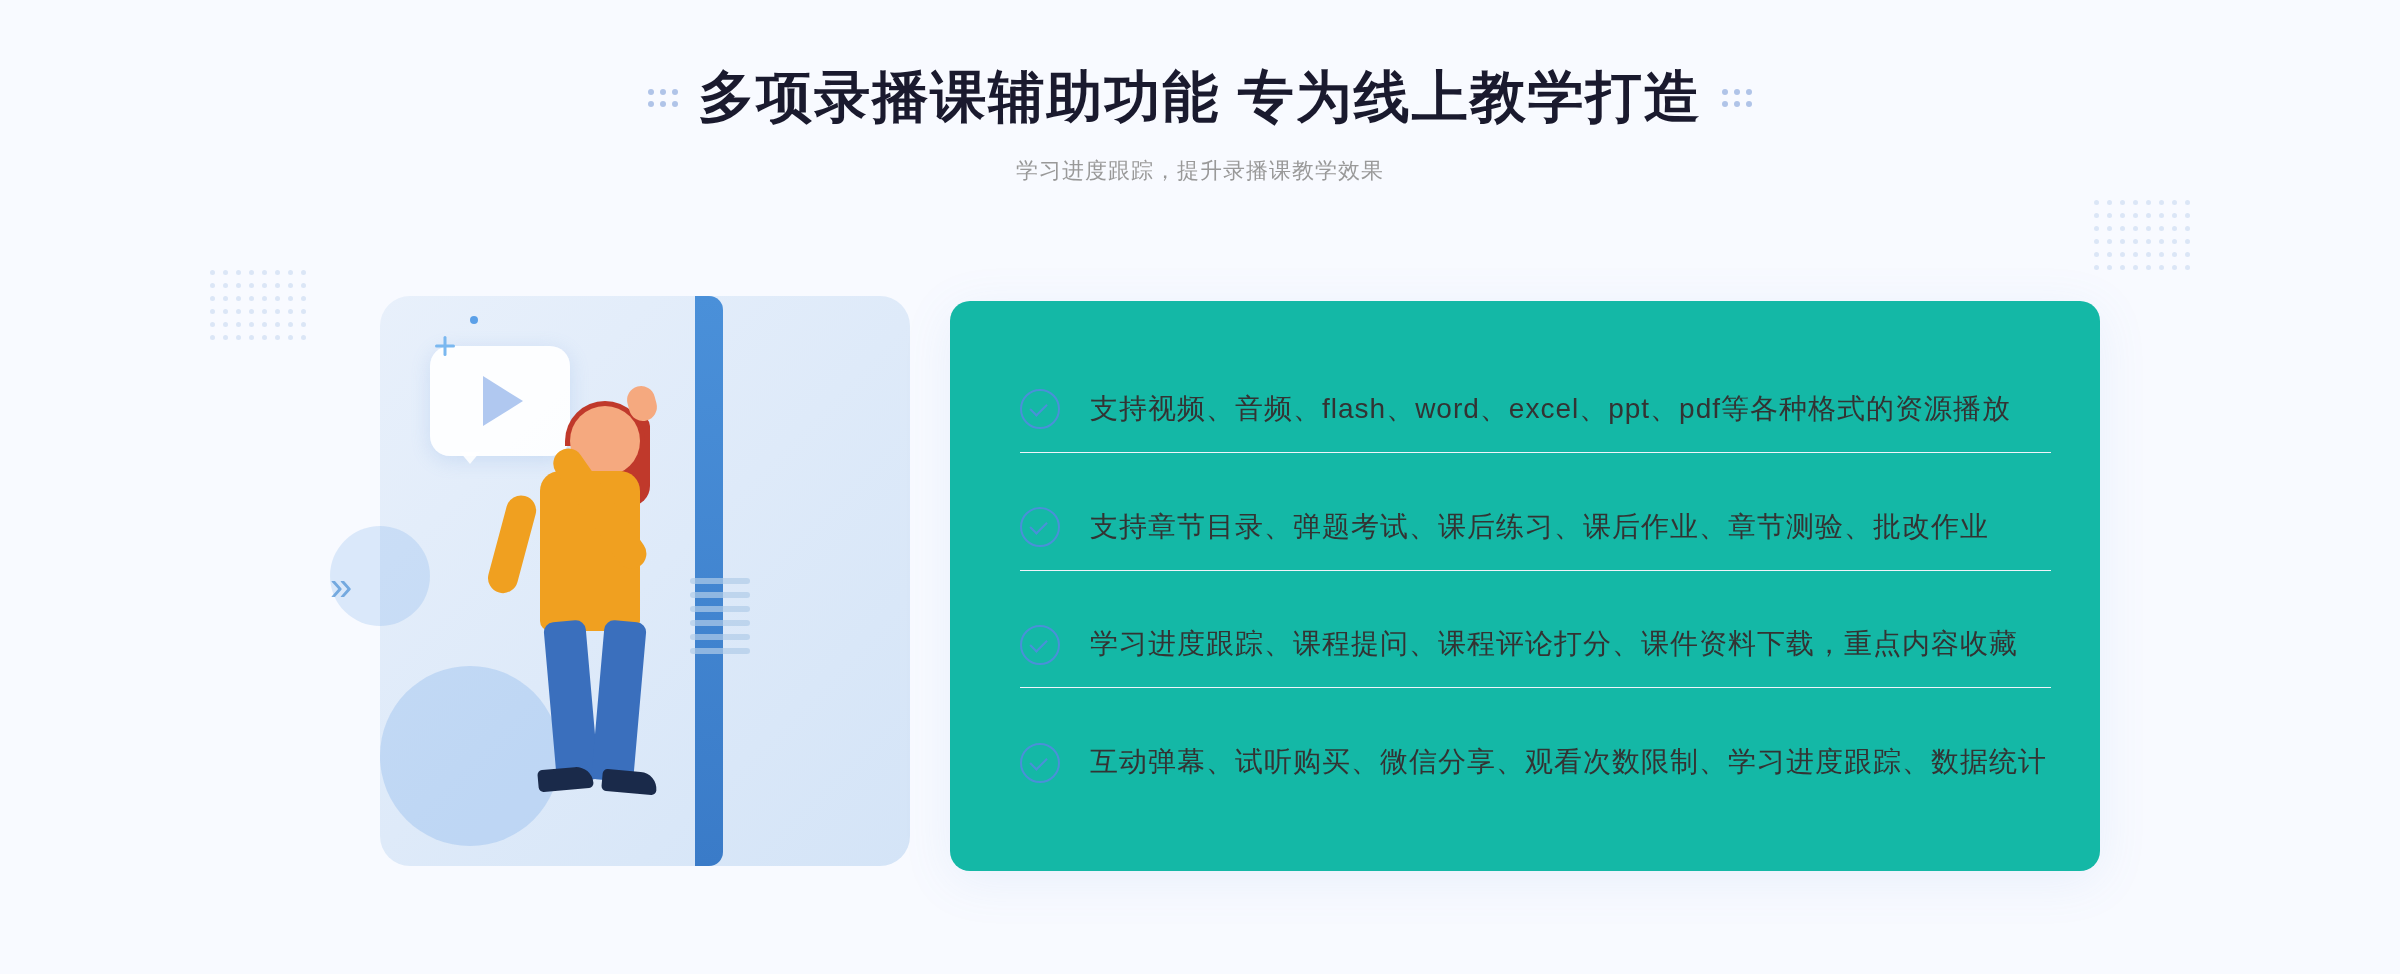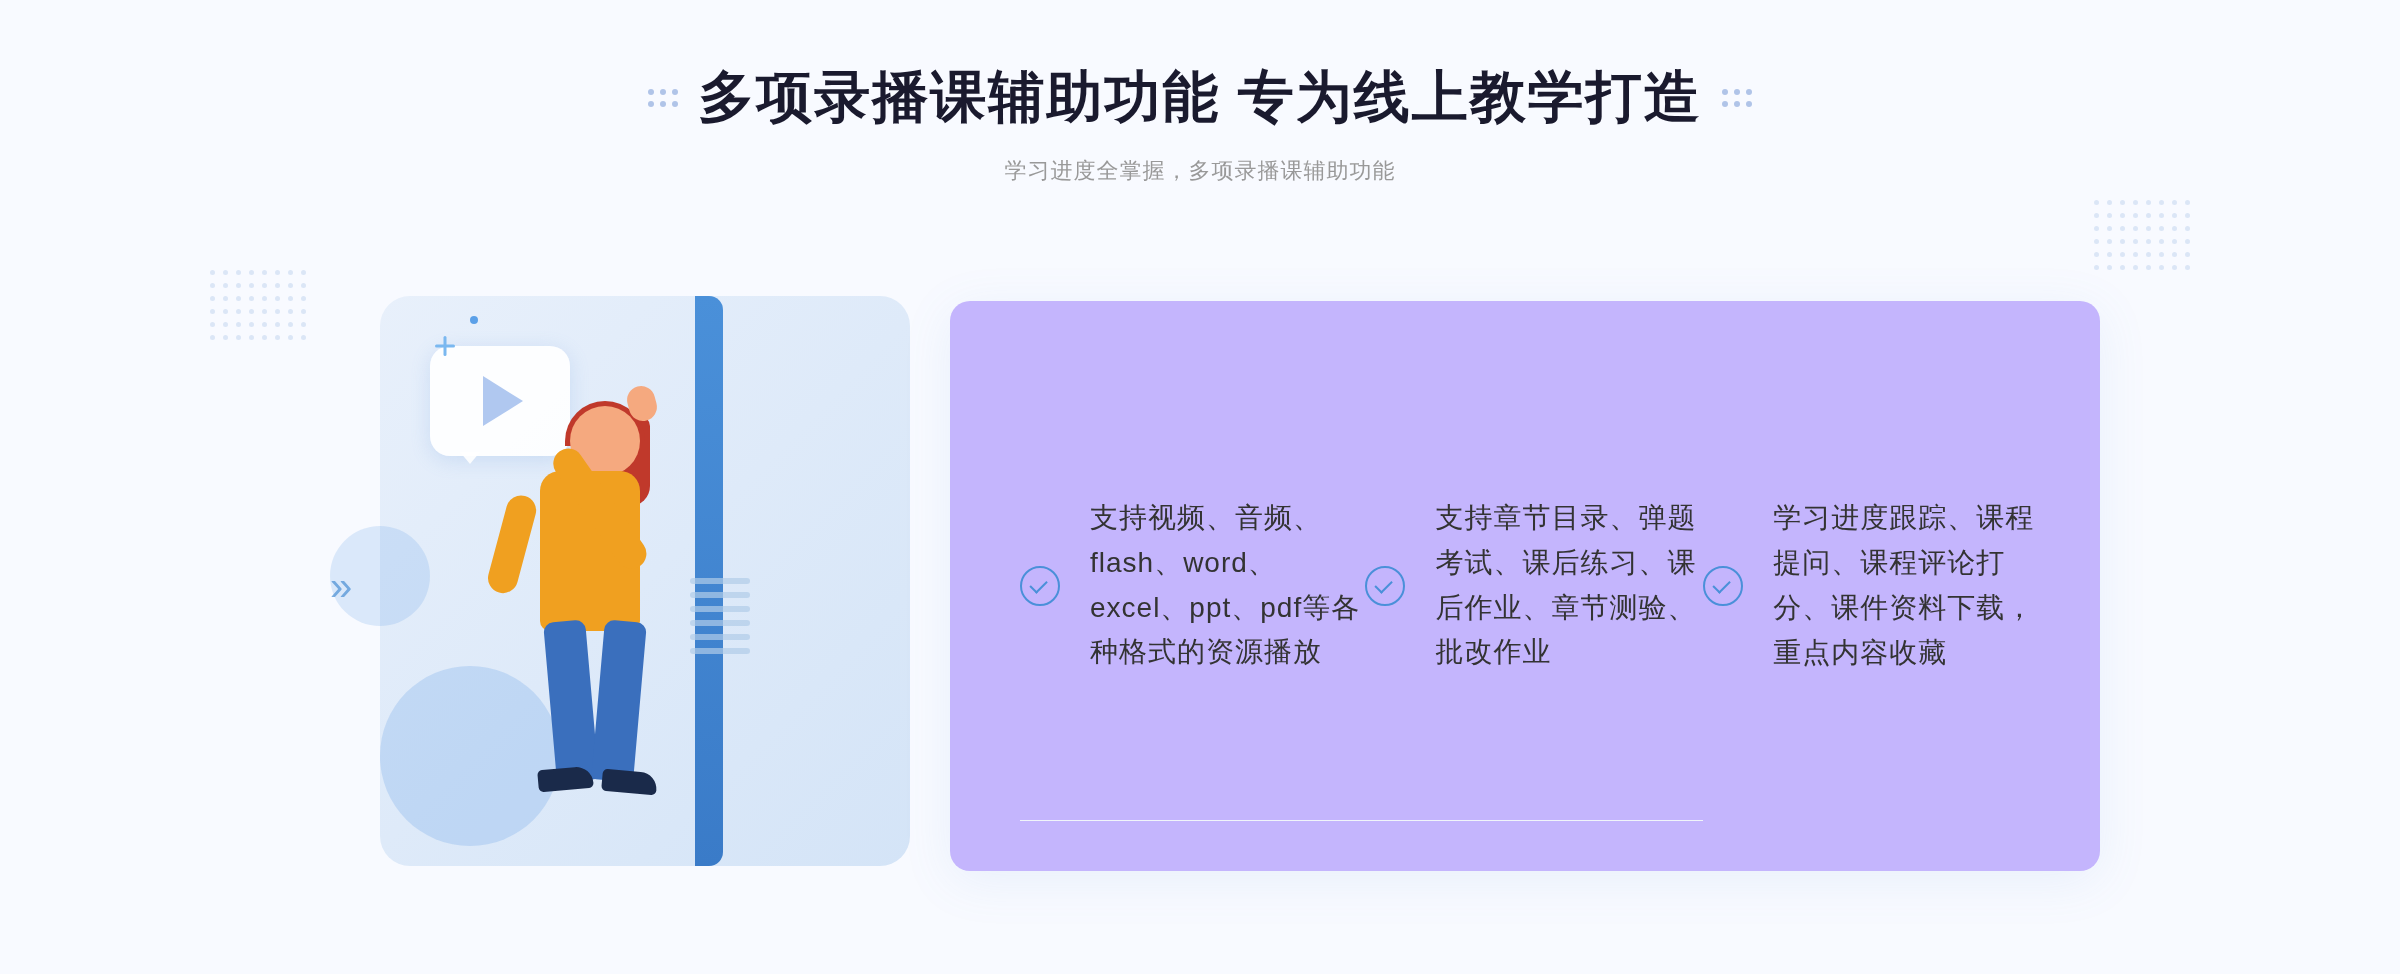--- a/index.html
+++ b/index.html
@@ -415,26 +415,27 @@
 
     .chevron-symbol {
       font-size: 40px;
       color: #4a8fd4;
       opacity: 0.7;
     }
 
     
     .feature-list-area {
       flex: 1;
-      background: #c4b5fd;
+      background: #14b8a6;
       border-radius: 20px;
       padding: 50px 49px 50px 70px;
       box-shadow: 0 10px 50px rgba(100, 150, 220, 0.1);
       min-height: 570px;
       display: flex;
+      flex-direction: column;
       justify-content: space-around;
       margin-left: -30px;
       position: relative;
       z-index: 2;
     }
 
     .feature-item {
       display: flex;
       align-items: center;
       gap: 30px;
@@ -603,21 +604,21 @@
           <div class="decorator-dot"></div>
           <div class="decorator-dot"></div>
         </div>
         <div class="decorator-dot-row">
           <div class="decorator-dot"></div>
           <div class="decorator-dot"></div>
           <div class="decorator-dot"></div>
         </div>
       </div>
     </div>
-    <p class="header-subtitle">学习进度全掌握，多项录播课辅助功能</p>
+    <p class="header-subtitle">学习进度跟踪，提升录播课教学效果</p>
   </div>
 
   <div class="main-content">
 
     <div class="chevron-left">
       <span class="chevron-symbol">»</span>
     </div>
 
     <div class="illustration-area">
 
@@ -684,18 +685,22 @@
       <div class="feature-item">
         <div class="feature-check-icon"></div>
         <span class="feature-text">支持章节目录、弹题考试、课后练习、课后作业、章节测验、批改作业</span>
       </div>
 
       <div class="feature-item">
         <div class="feature-check-icon"></div>
         <span class="feature-text">学习进度跟踪、课程提问、课程评论打分、课件资料下载，重点内容收藏</span>
       </div>
 
+      <div class="feature-item">
+        <div class="feature-check-icon"></div>
+        <span class="feature-text">互动弹幕、试听购买、微信分享、观看次数限制、学习进度跟踪、数据统计</span>
+      </div>
 
     </div>
 
   </div>
 
 </div>
 
 </body></html>

